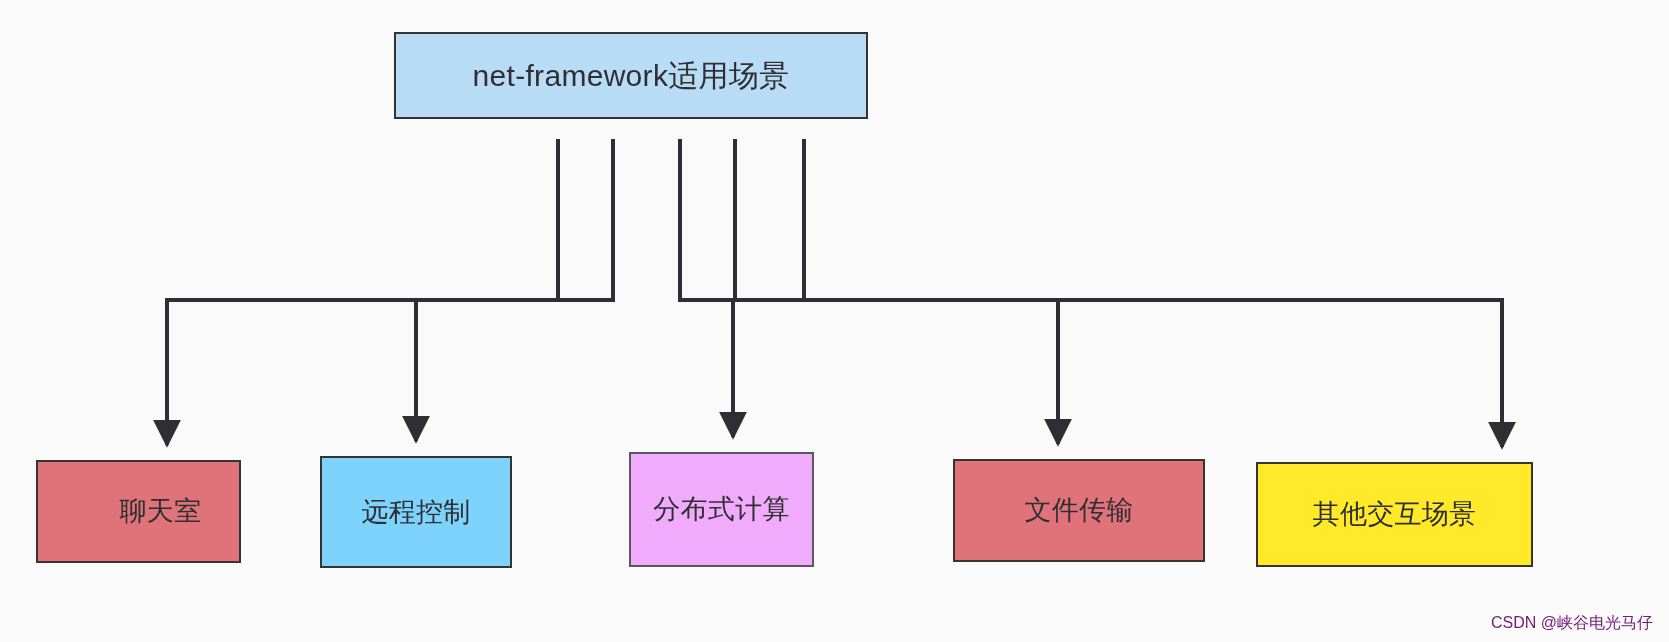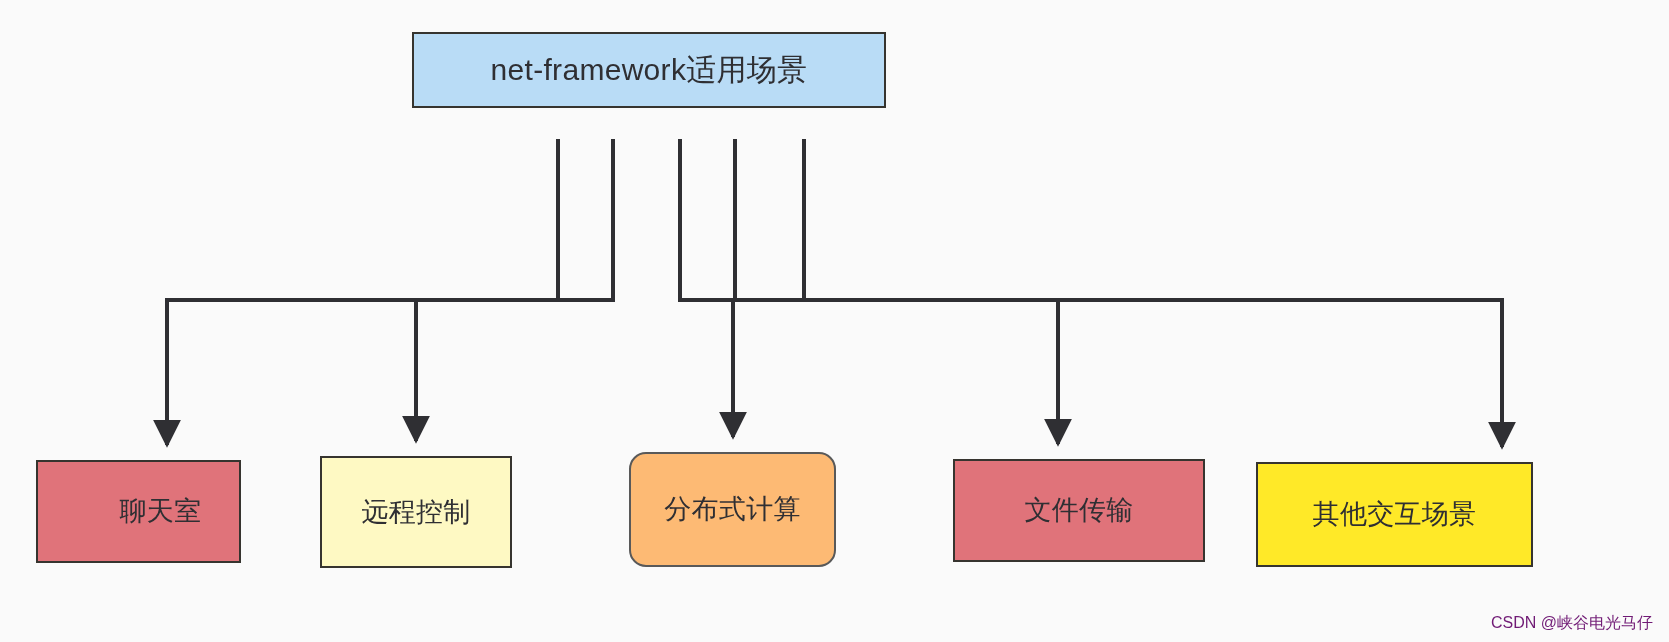--- a/index.html
+++ b/index.html
@@ -70,33 +70,33 @@
       <path d="M 613 139 L 613 300 L 416 300 L 416 441" marker-end="url(#arrowhead)"></path>
 
       <path d="M 680 139 L 680 300 L 733 300 L 733 437" marker-end="url(#arrowhead)"></path>
 
       <path d="M 735 139 L 735 300 L 1058 300 L 1058 444" marker-end="url(#arrowhead)"></path>
 
       <path d="M 804 139 L 804 300 L 1502 300 L 1502 447" marker-end="url(#arrowhead)"></path>
     </g>
   </svg>
 
-  <div class="node node-root" style="left: 412px; top: 32px; width: 474px; height: 76px; background: rgb(185, 220, 246); border-color: rgb(54, 52, 47);">
+  <div class="node node-root" style="left: 394px; top: 32px; width: 474px; height: 87px; background: rgb(185, 220, 246); border-color: rgb(54, 52, 47);">
     <span>net-framework适用场景</span>
   </div>
 
   <div class="node node-leaf" style="left: 36px; top: 460px; width: 205px; height: 103px; background: rgb(224, 115, 122); border-color: rgb(54, 52, 47); padding-left: 44px;">
     <span>聊天室</span>
   </div>
 
-  <div class="node node-leaf" style="left: 320px; top: 456px; width: 192px; height: 112px; background: #fef9c3; border-color: rgb(54, 52, 47);">
+  <div class="node node-leaf" style="left: 320px; top: 456px; width: 192px; height: 112px; background: #7dd3fc; border-color: rgb(54, 52, 47);">
     <span>远程控制</span>
   </div>
 
-  <div class="node node-leaf" style="left: 629px; top: 452px; width: 207px; height: 115px; background: #fdba74; border-color: rgb(89, 89, 89); border-radius: 17px;">
+  <div class="node node-leaf" style="left: 629px; top: 452px; width: 185px; height: 115px; background: #f0abfc; border-color: rgb(89, 89, 89);">
     <span>分布式计算</span>
   </div>
 
   <div class="node node-leaf" style="left: 953px; top: 459px; width: 252px; height: 103px; background: rgb(224, 115, 122); border-color: rgb(54, 52, 47);">
     <span>文件传输</span>
   </div>
 
   <div class="node node-leaf" style="left: 1256px; top: 462px; width: 277px; height: 105px; background: rgb(255, 233, 40); border-color: rgb(54, 52, 47);">
     <span>其他交互场景</span>
   </div>

